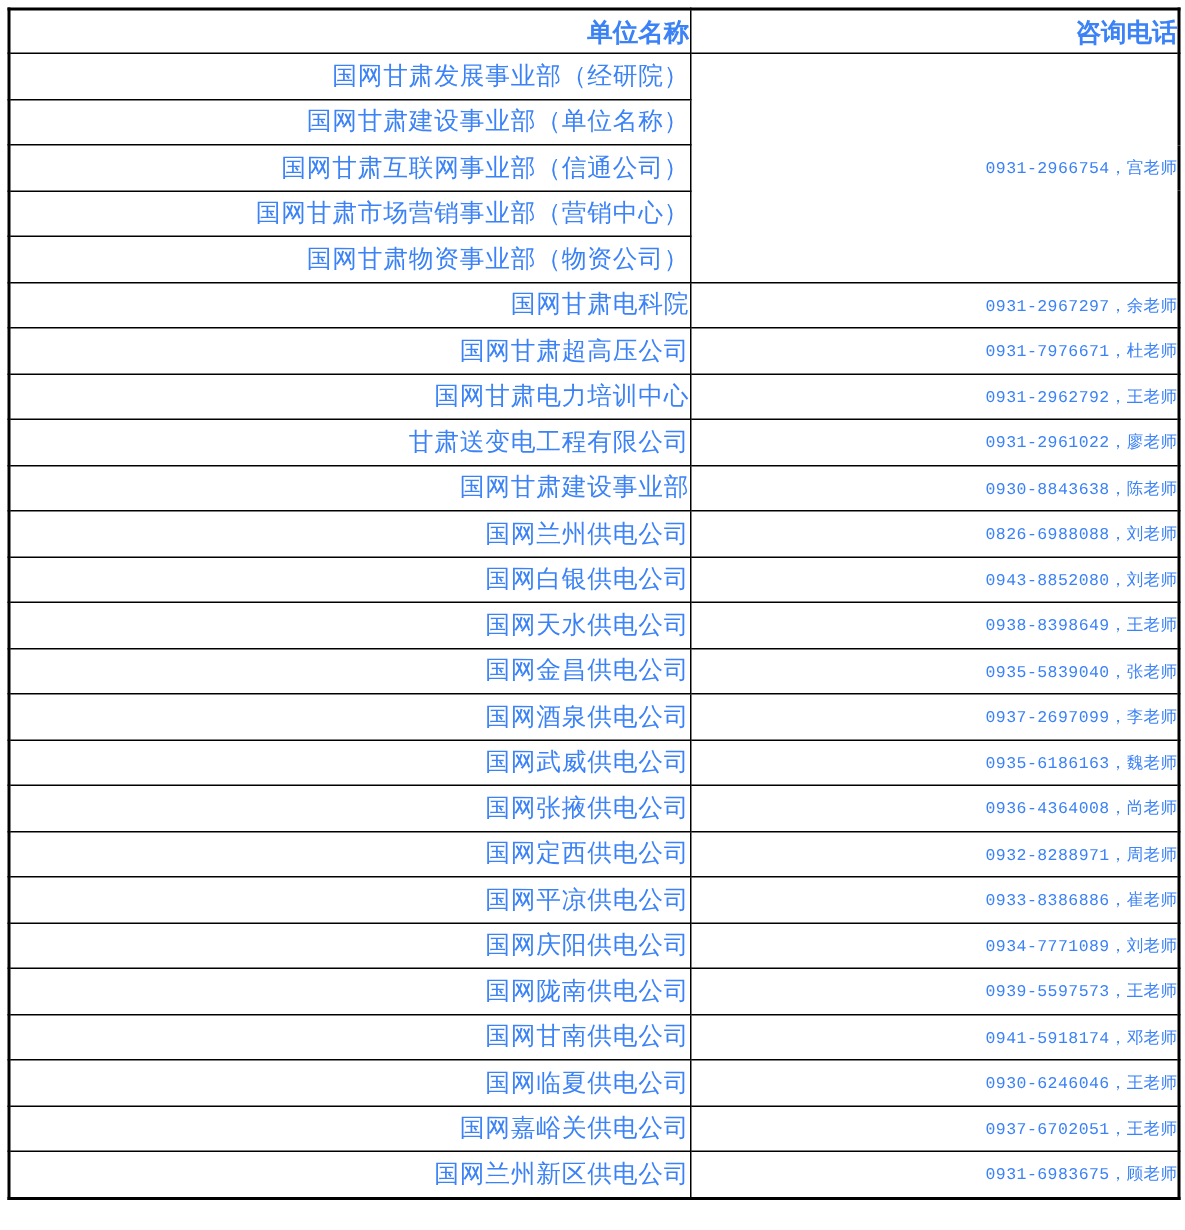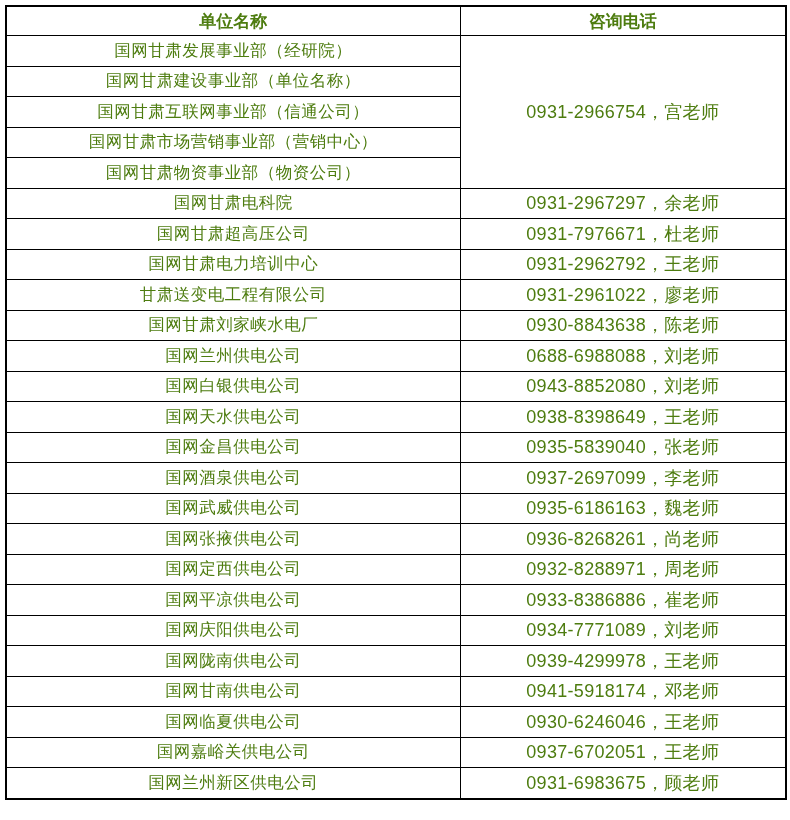--- a/index.html
+++ b/index.html
@@ -11,39 +11,39 @@
     border-collapse: collapse;
     table-layout: fixed;
     border: 2px solid #000;
   }
   table.contacts col.c1 { width: 454px; }
   table.contacts col.c2 { width: 326px; }
   table.contacts th, table.contacts td {
     border: 1.5px solid #000;
     height: 29.5px;
     padding: 0;
-    text-align: center;
+    text-align: right;
     vertical-align: middle;
-    color: #4d7c0f;
+    color: #3b82f6;
     white-space: nowrap;
   }
   table.contacts th {
     font-family: "DejaVu Sans", sans-serif;
     font-weight: bold;
     font-size: 17px;
     height: 28px;
   }
   td.unit {
     font-family: Liberation Sans, sans-serif;
     font-size: 16.5px;
     letter-spacing: 0.5px;
   }
   td.phone {
-    font-family: Liberation Sans, sans-serif;
-    font-size: 18px;
+    font-family: Liberation Mono, monospace;
+    font-size: 11px;
     letter-spacing: 0.3px;
   }
 </style>
 </head>
 <body>
 
 <table class="contacts">
   <colgroup>
       <col class="c1">
       <col class="c2">
@@ -82,26 +82,26 @@
       </tr>
     <tr>
         <td class="unit">国网甘肃电力培训中心</td>
         <td class="phone">0931-2962792，王老师</td>
       </tr>
     <tr>
         <td class="unit">甘肃送变电工程有限公司</td>
         <td class="phone">0931-2961022，廖老师</td>
       </tr>
     <tr>
-        <td class="unit">国网甘肃刘家峡水电厂</td>
+        <td class="unit">国网甘肃建设事业部</td>
         <td class="phone">0930-8843638，陈老师</td>
       </tr>
     <tr>
         <td class="unit">国网兰州供电公司</td>
-        <td class="phone">0688-6988088，刘老师</td>
+        <td class="phone">0826-6988088，刘老师</td>
       </tr>
     <tr>
         <td class="unit">国网白银供电公司</td>
         <td class="phone">0943-8852080，刘老师</td>
       </tr>
     <tr>
         <td class="unit">国网天水供电公司</td>
         <td class="phone">0938-8398649，王老师</td>
       </tr>
     <tr>
@@ -111,37 +111,37 @@
     <tr>
         <td class="unit">国网酒泉供电公司</td>
         <td class="phone">0937-2697099，李老师</td>
       </tr>
     <tr>
         <td class="unit">国网武威供电公司</td>
         <td class="phone">0935-6186163，魏老师</td>
       </tr>
     <tr>
         <td class="unit">国网张掖供电公司</td>
-        <td class="phone">0936-8268261，尚老师</td>
+        <td class="phone">0936-4364008，尚老师</td>
       </tr>
     <tr>
         <td class="unit">国网定西供电公司</td>
         <td class="phone">0932-8288971，周老师</td>
       </tr>
     <tr>
         <td class="unit">国网平凉供电公司</td>
         <td class="phone">0933-8386886，崔老师</td>
       </tr>
     <tr>
         <td class="unit">国网庆阳供电公司</td>
         <td class="phone">0934-7771089，刘老师</td>
       </tr>
     <tr>
         <td class="unit">国网陇南供电公司</td>
-        <td class="phone">0939-4299978，王老师</td>
+        <td class="phone">0939-5597573，王老师</td>
       </tr>
     <tr>
         <td class="unit">国网甘南供电公司</td>
         <td class="phone">0941-5918174，邓老师</td>
       </tr>
     <tr>
         <td class="unit">国网临夏供电公司</td>
         <td class="phone">0930-6246046，王老师</td>
       </tr>
     <tr>

